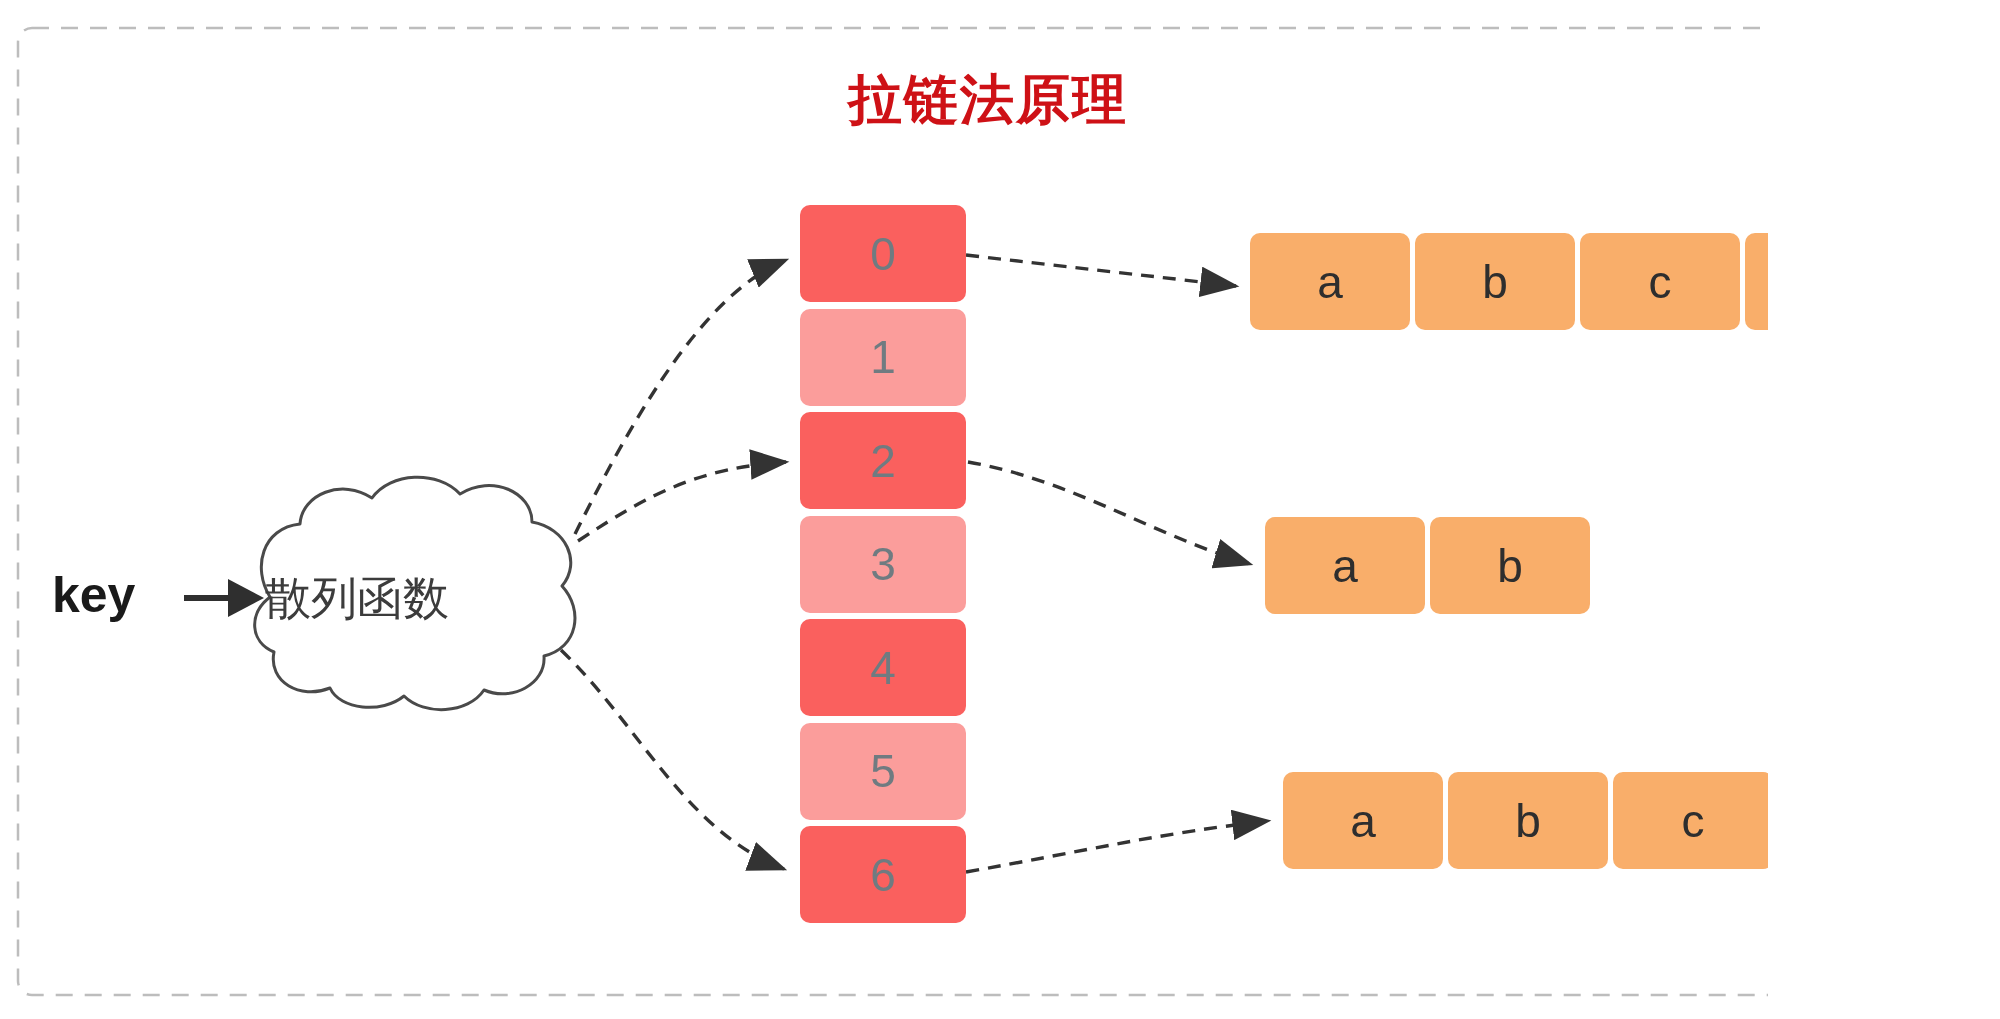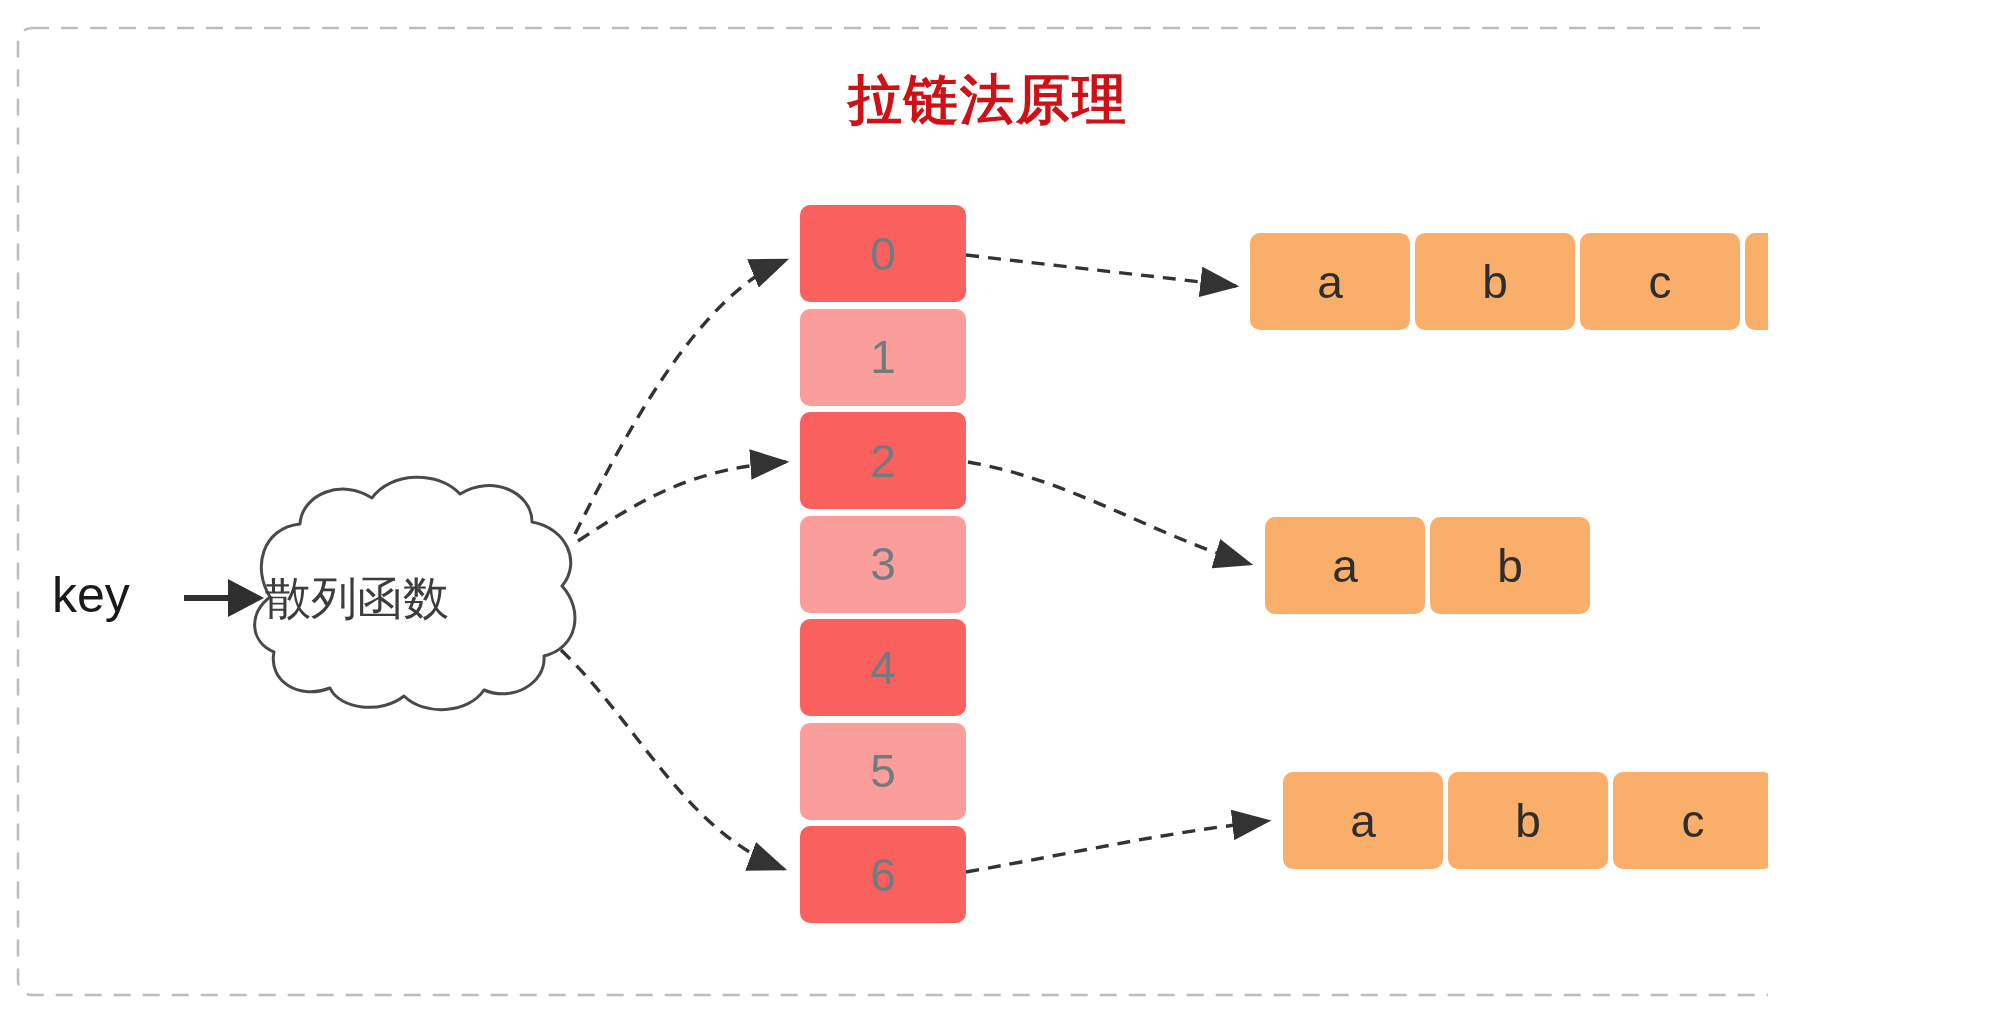--- a/index.html
+++ b/index.html
@@ -23,21 +23,21 @@
     text-align: center;
     font-size: 54px;
     font-weight: bold;
     color: var(--title-red, #CE1116);
     letter-spacing: 2px;
   }
   .key-label {
     position: absolute;
     left: 52px; top: 566px;
     font-size: 50px;
-    font-weight: normal;
+    font-weight: bold;
     color: var(--key-text, #1A1A1A);
   }
   .cloud-label {
     position: absolute;
     left: 265px; top: 568px;
     width: 300px;
     font-size: 46px;
     color: var(--cloud-text, #3C3C3C);
   }
   .bucket-array {

